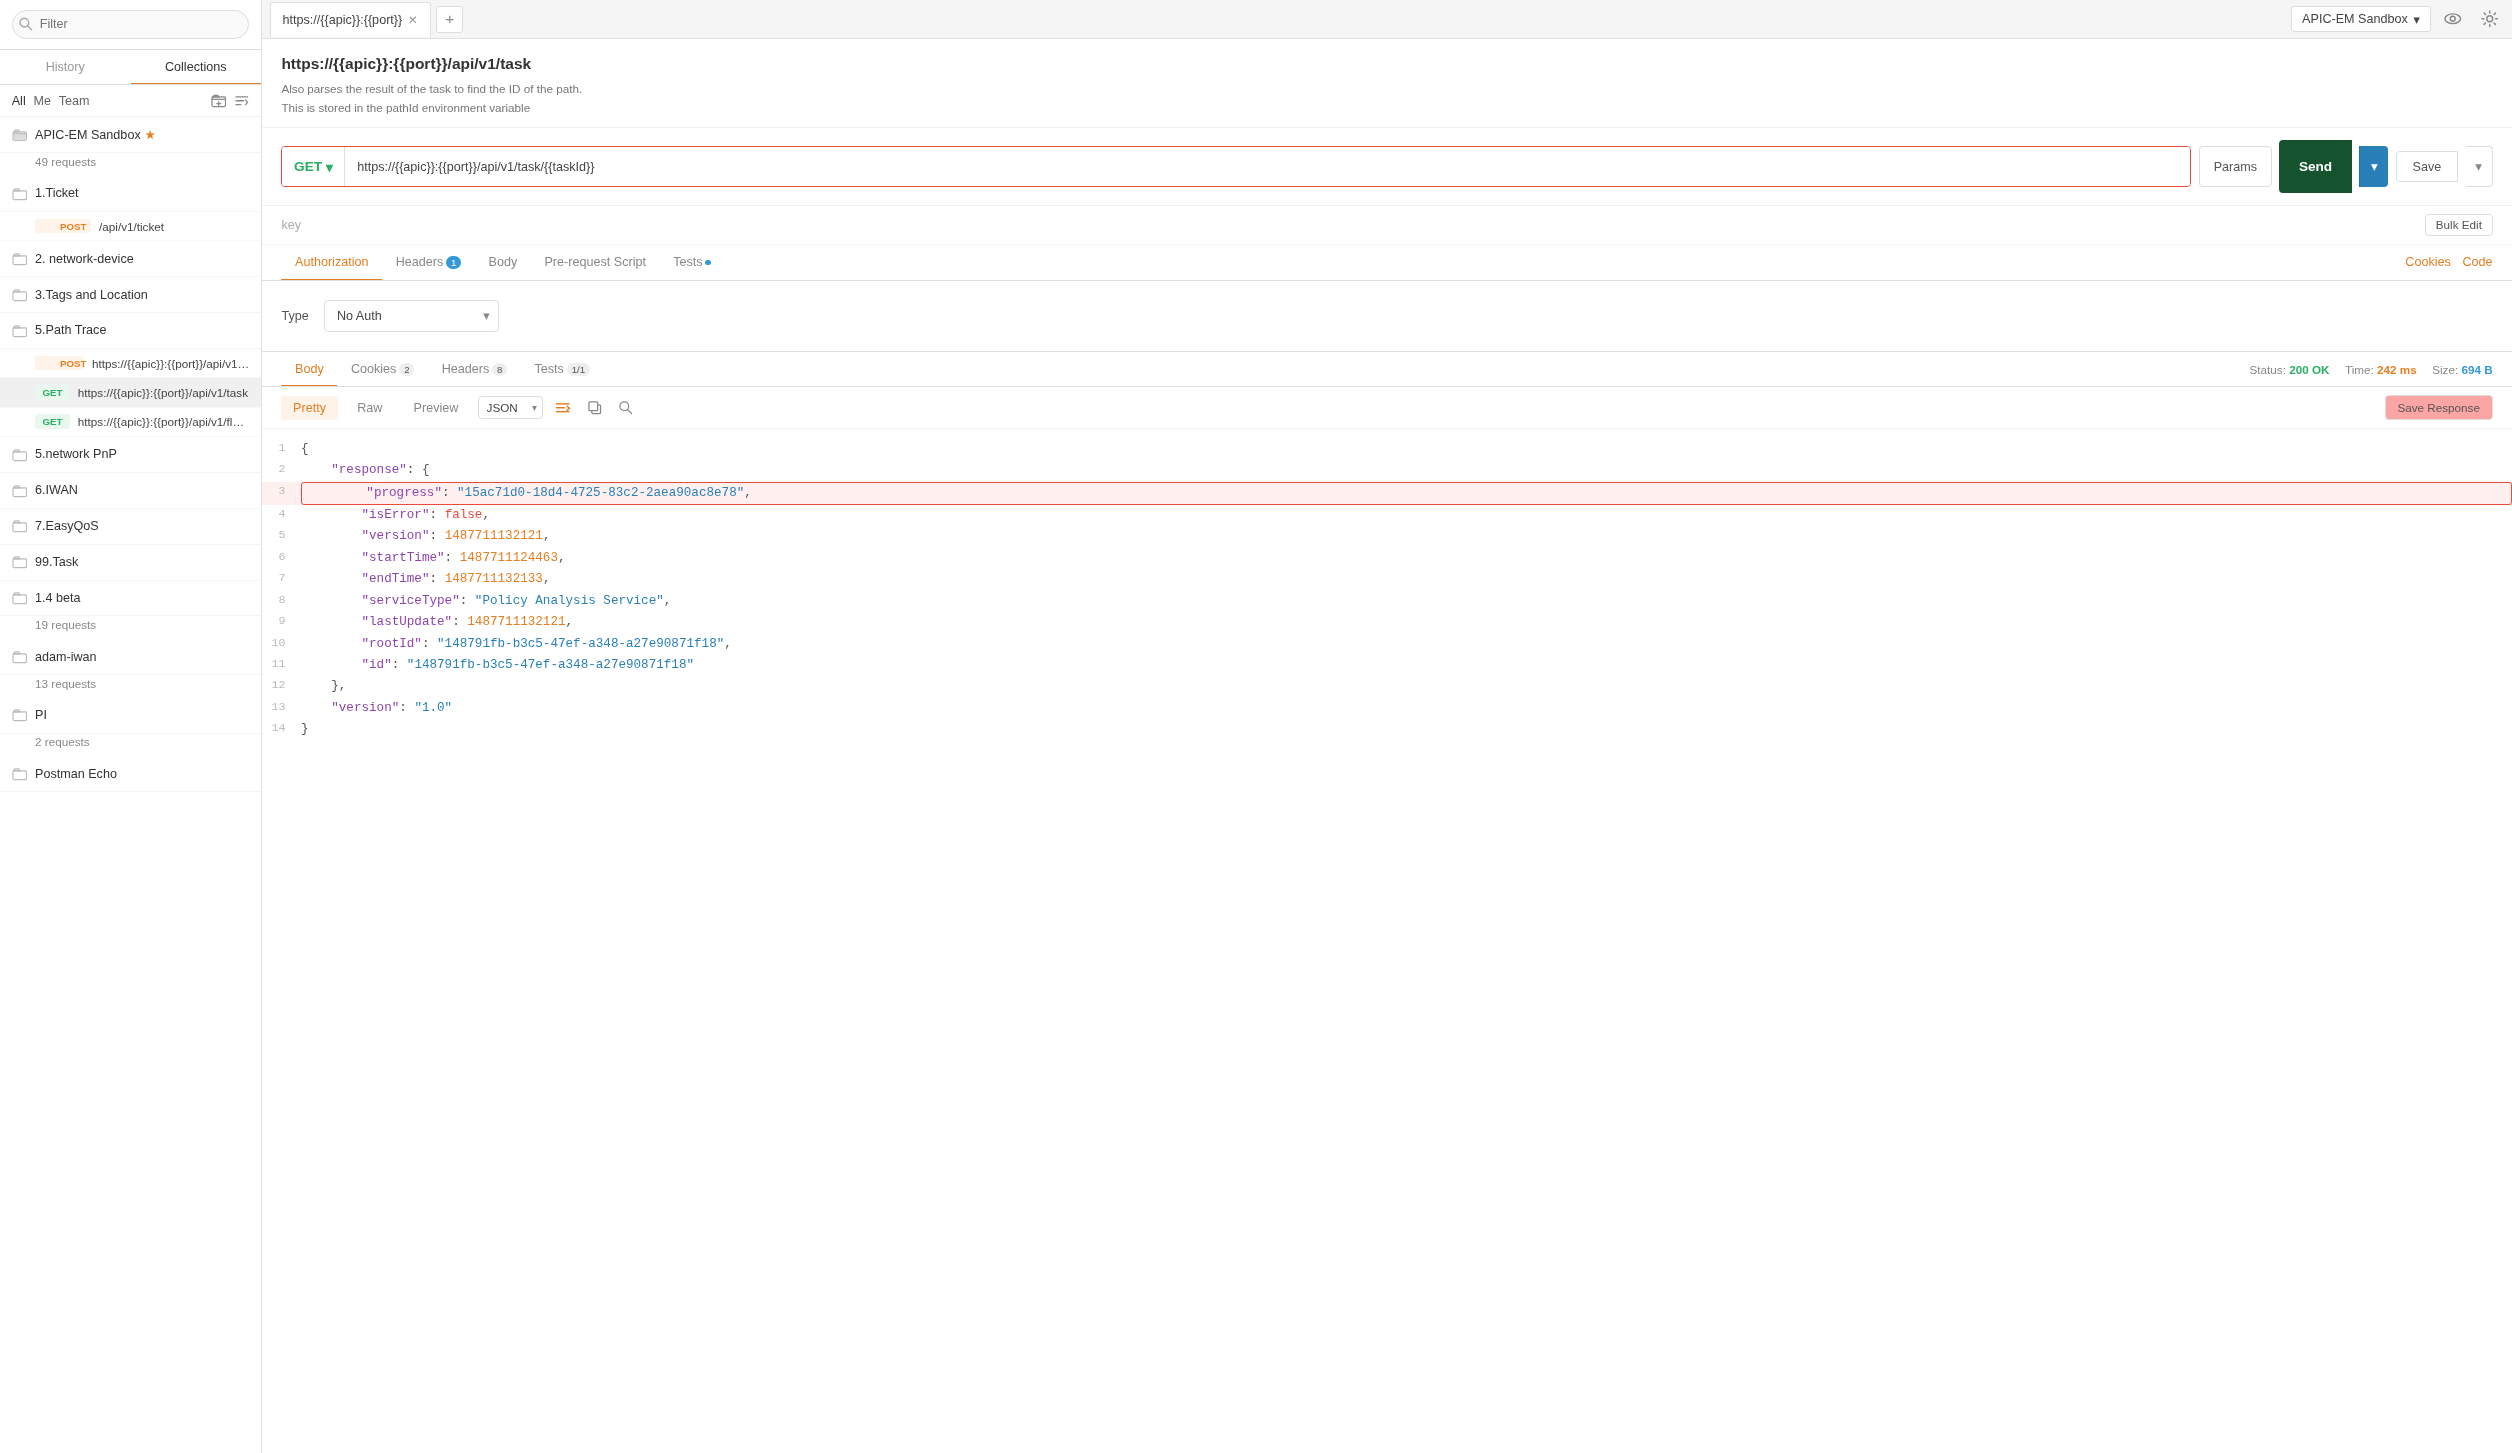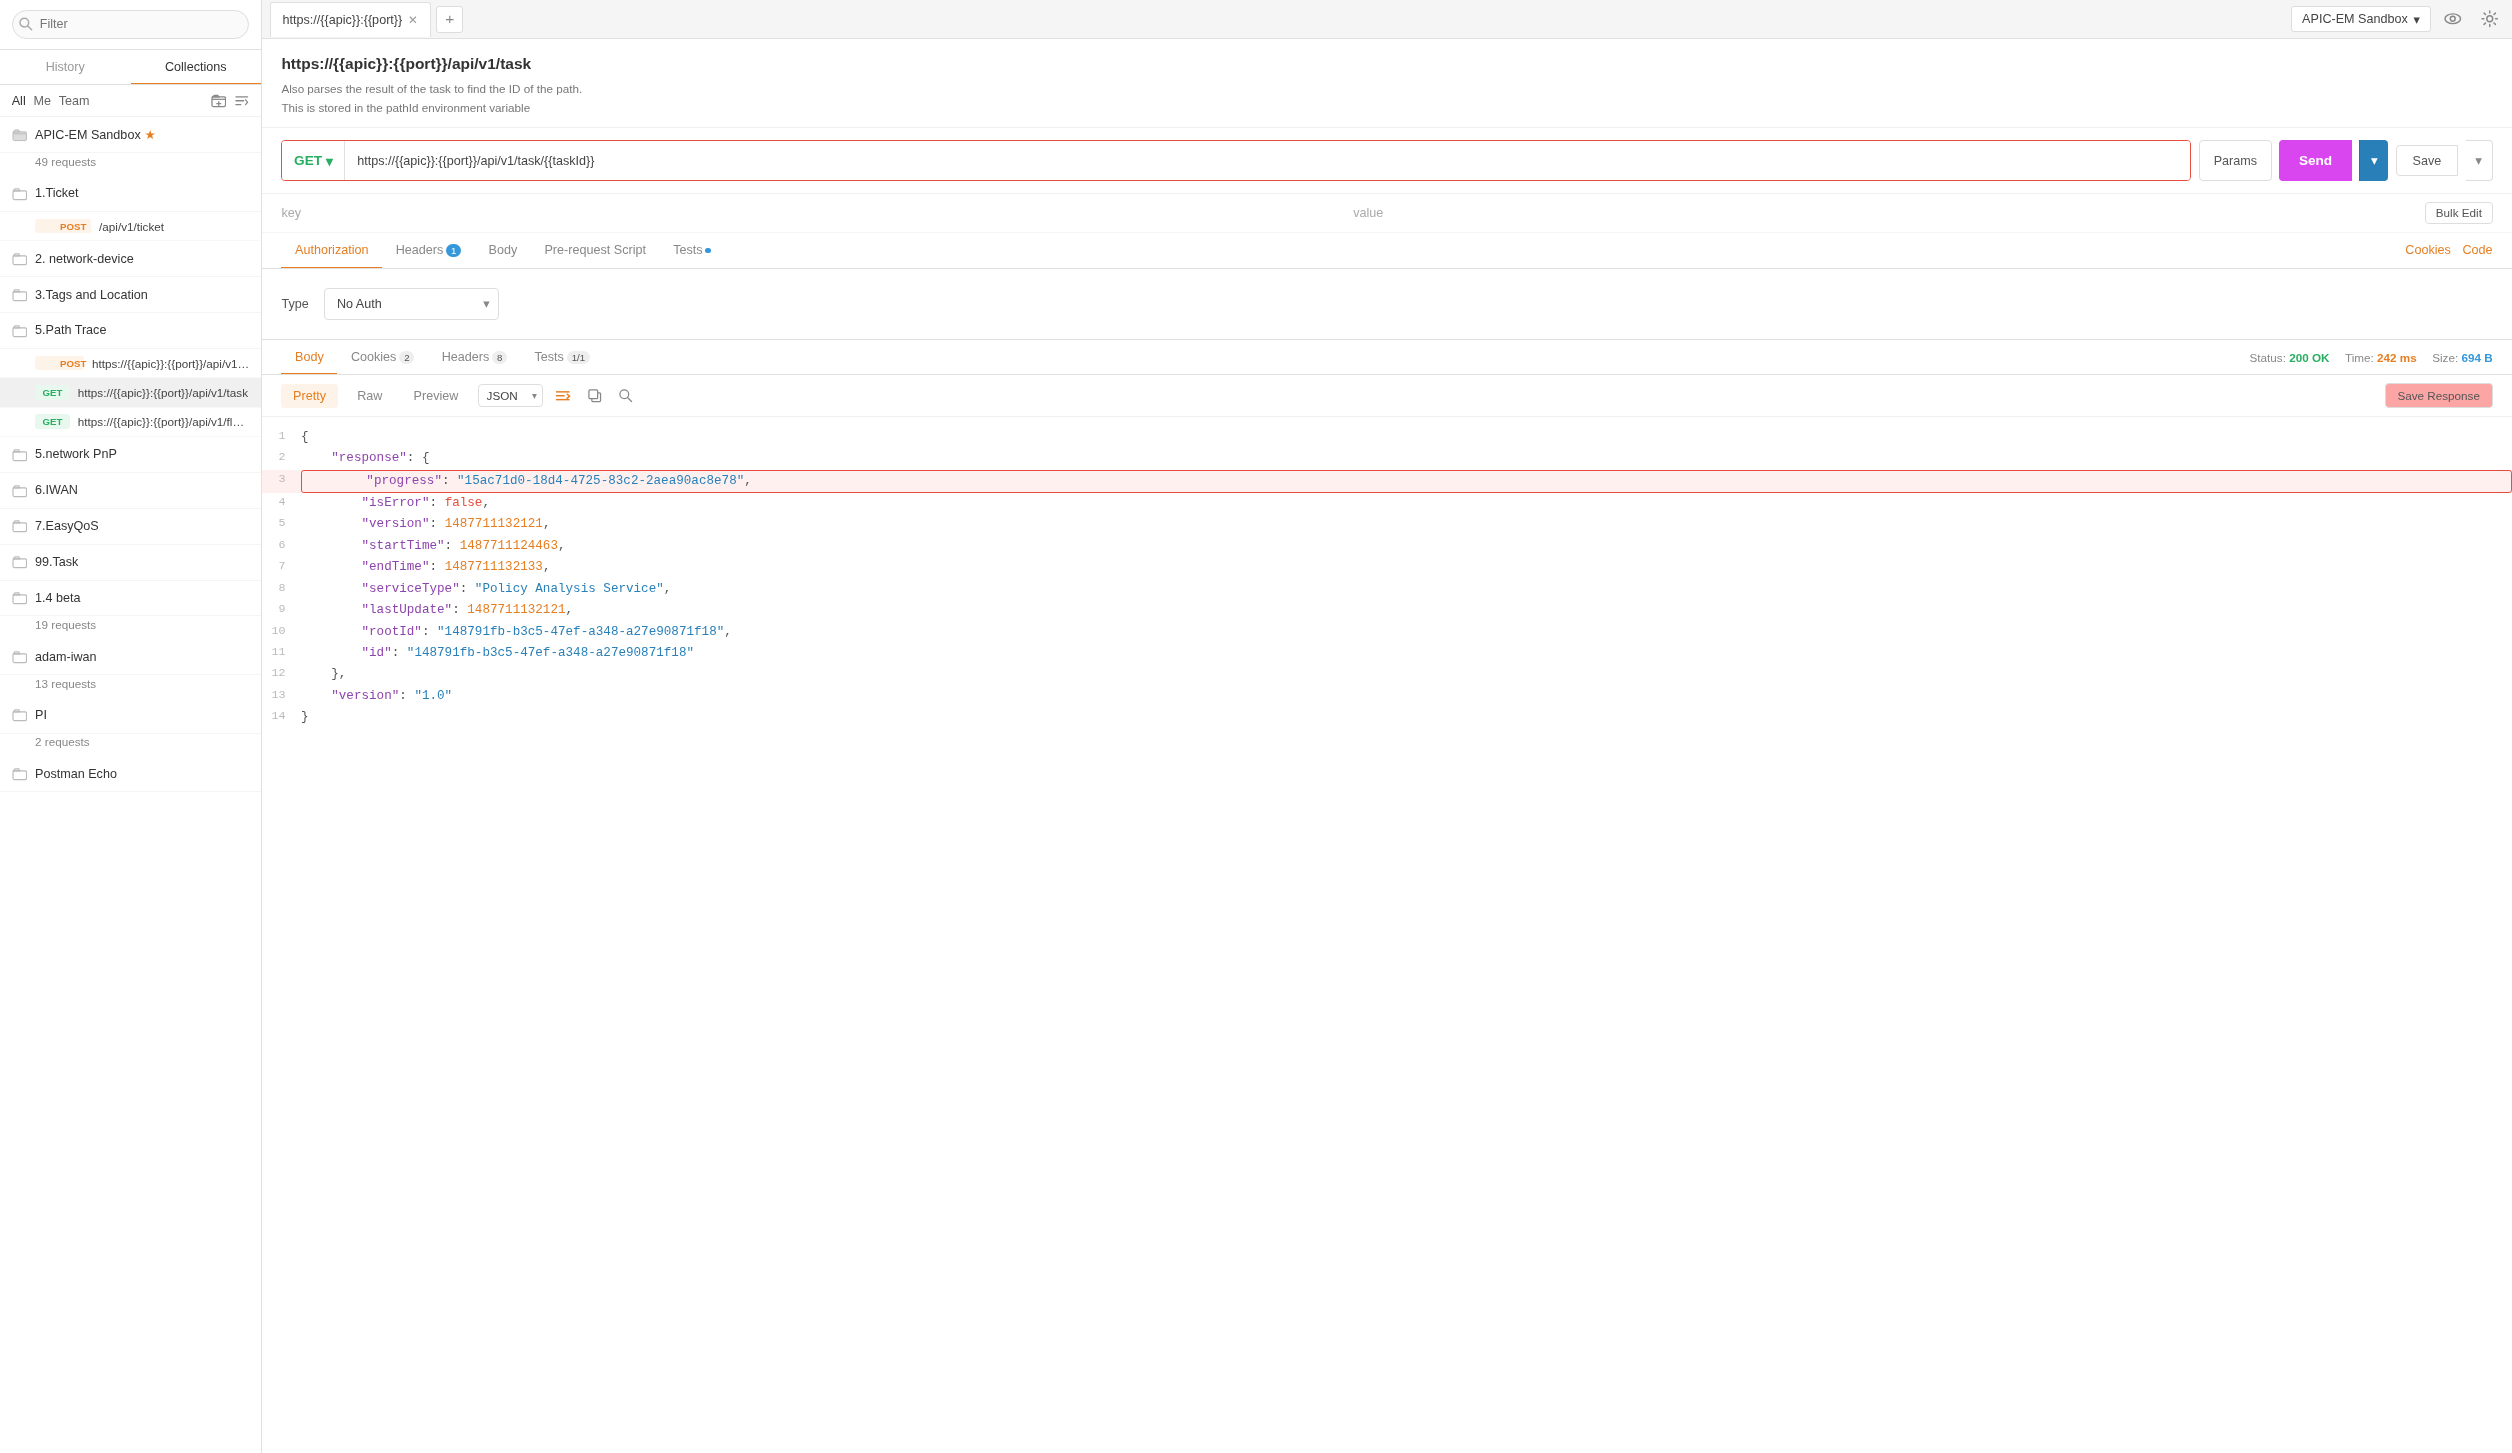--- a/index.html
+++ b/index.html
@@ -52,21 +52,21 @@
     .request-info { padding: 15.5px 19.4px 9.7px; border-bottom: 1px solid #f0f0f0; }
     .request-url-title { font-size: 15.5px; font-weight: 600; color: #333; margin-bottom: 7.8px; }
     .request-desc { font-size: 11.7px; color: #777; line-height: 1.6; }
 
     
     .url-bar { display: flex; align-items: center; padding: 11.7px 19.4px; gap: 7.8px; border-bottom: 1px solid #f0f0f0; }
     .url-box { flex: 1; display: flex; align-items: center; border: 1.9px solid #e74c3c; border-radius: 3.9px; overflow: hidden; height: 41px; }
     .method-select { display: flex; align-items: center; padding: 0 11.7px; height: 100%; border-right: 1px solid #e0e0e0; cursor: pointer; font-size: 13.6px; font-weight: 600; color: #27ae60; gap: 3.9px; background: #fff; }
     .url-input { flex: 1; border: none; outline: none; padding: 0 11.7px; font-size: 12.6px; color: #444; height: 100%; }
     .params-btn { border: 1px solid #ddd; border-radius: 3.9px; padding: 0 13.6px; height: 41px; font-size: 12.6px; color: #555; cursor: pointer; background: #fff; }
-    .send-btn { background: #d946ef; color: #fff; border: none; border-radius: 3.9px 0 0 3.9px; padding: 0 19.4px; height: 41px; font-size: 13.6px; font-weight: 600; cursor: pointer; }
+    .send-btn { background: #14532d; color: #fff; border: none; border-radius: 3.9px 0 0 3.9px; padding: 0 19.4px; height: 53px; font-size: 13.6px; font-weight: 600; cursor: pointer; }
     .send-arrow { background: #2980b9; color: #fff; border: none; border-radius: 0 3.9px 3.9px 0; height: 41px; width: 29px; cursor: pointer; border-left: 1px solid #2471a3; display: flex; align-items: center; justify-content: center; }
     .save-btn { border: 1px solid #ddd; border-radius: 3.9px 0 0 3.9px; padding: 0 15.5px; height: 31px; font-size: 12.6px; color: #555; cursor: pointer; background: #fff; }
     .save-arrow { border: 1px solid #ddd; border-radius: 0 3.9px 3.9px 0; height: 41px; width: 27px; cursor: pointer; background: #fff; display: flex; align-items: center; justify-content: center; border-left: none; color: #888; }
 
     
     .key-value-row { display: flex; align-items: center; padding: 7.8px 19.4px; border-bottom: 1px solid #f5f5f5; }
     .kv-key { flex: 1; font-size: 12.6px; color: #aaa; }
     .kv-value { flex: 1; font-size: 12.6px; color: #aaa; }
     .bulk-edit-btn { border: 1px solid #ddd; border-radius: 3.9px; padding: 3.9px 9.7px; font-size: 11.7px; color: #555; cursor: pointer; background: #fff; }
 
@@ -367,21 +367,20 @@
       <span>▾</span>
     </button>
     <button class="save-btn">Save</button>
     <button class="save-arrow">
       <span>▾</span>
     </button>
   </div>
 
   <div class="key-value-row">
     <span class="kv-key">key</span>
-    <span class="kv-value">value</span>
     <button class="bulk-edit-btn">Bulk Edit</button>
   </div>
 
   <div class="req-tabs">
     <div class="req-tab active">Authorization</div>
     <div class="req-tab">
       <span>Headers</span><span class="badge" style="display:inline-block;background:#3498db;color:#fff;border-radius:7.8px;font-size:9.7px;padding:1px 4.9px;margin-left:2.9px;">1</span>
     </div>
     <div class="req-tab">Body</div>
     <div class="req-tab">Pre-request Script</div>

